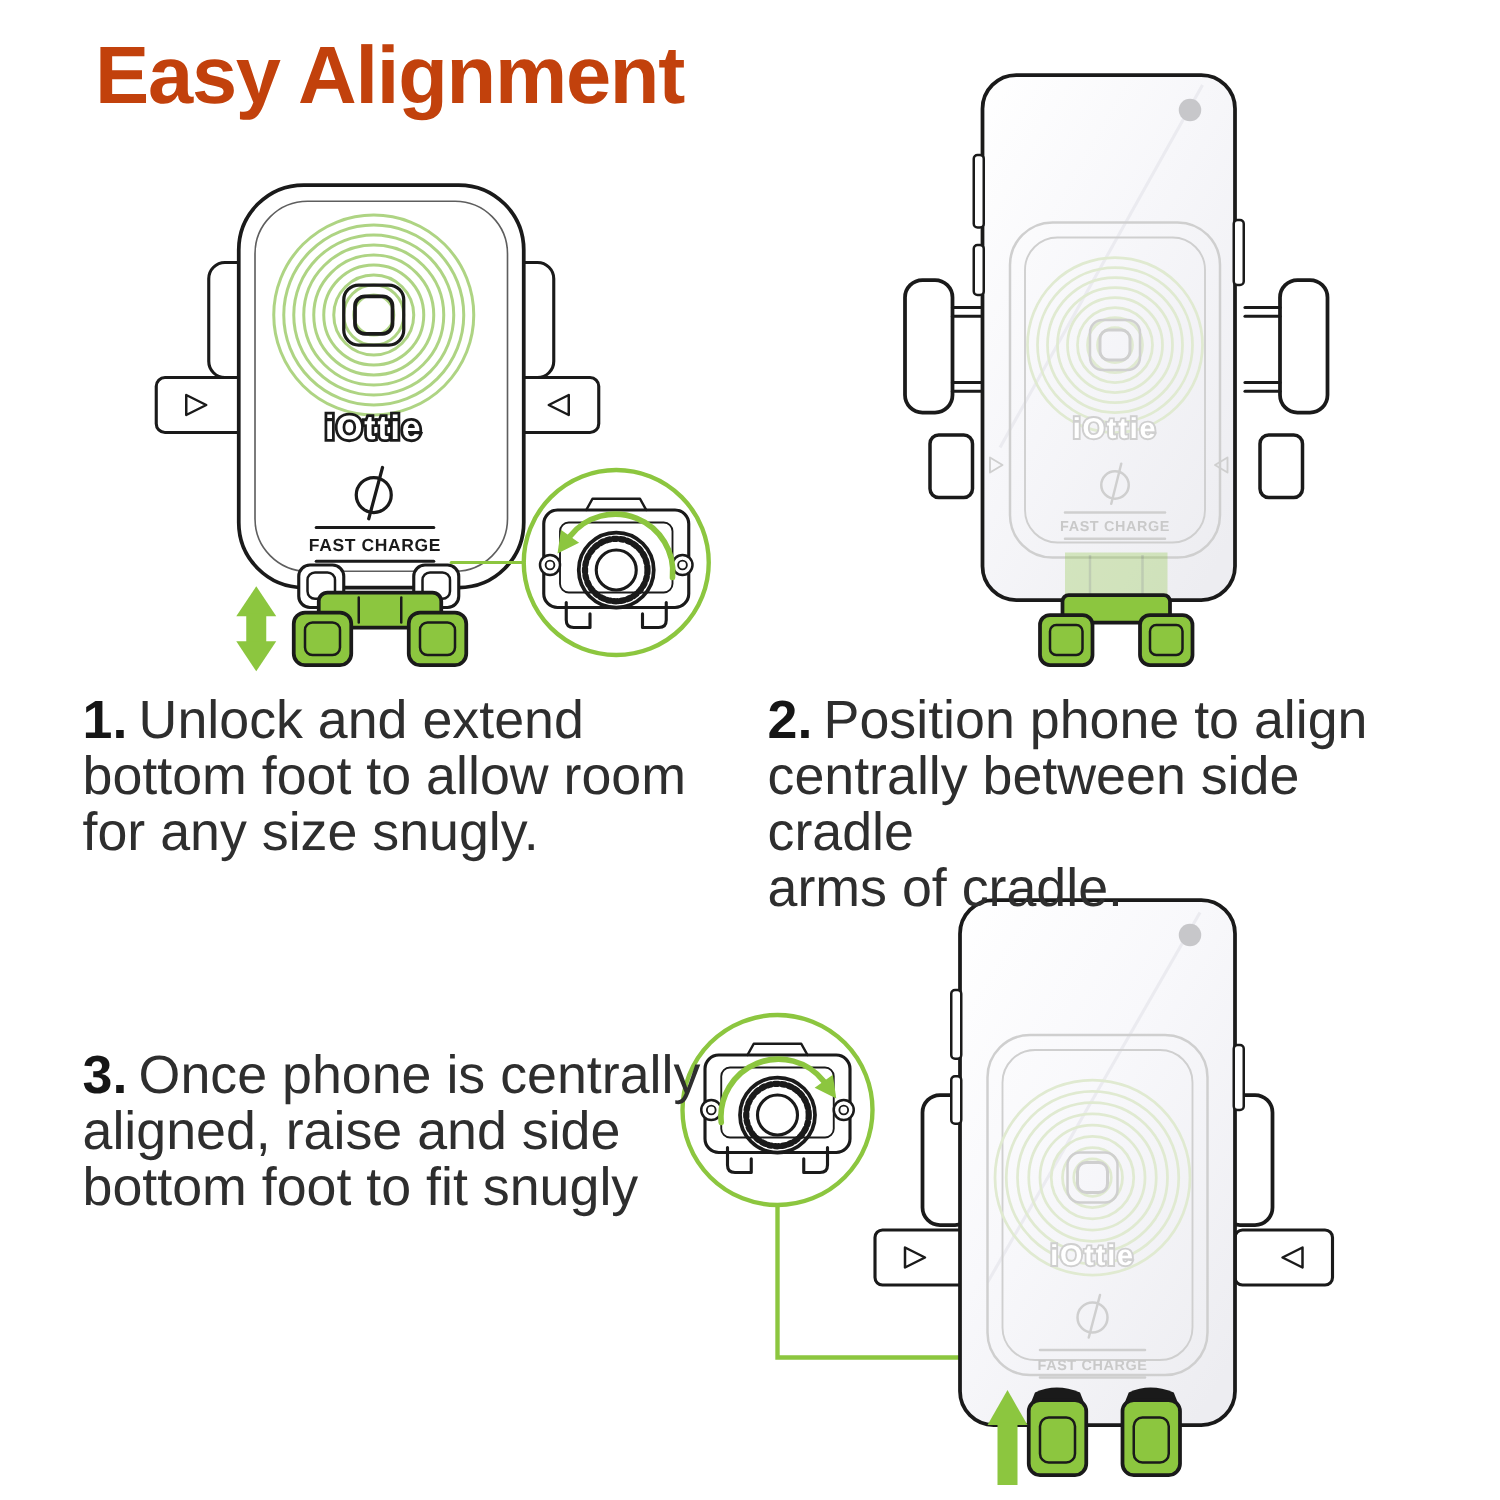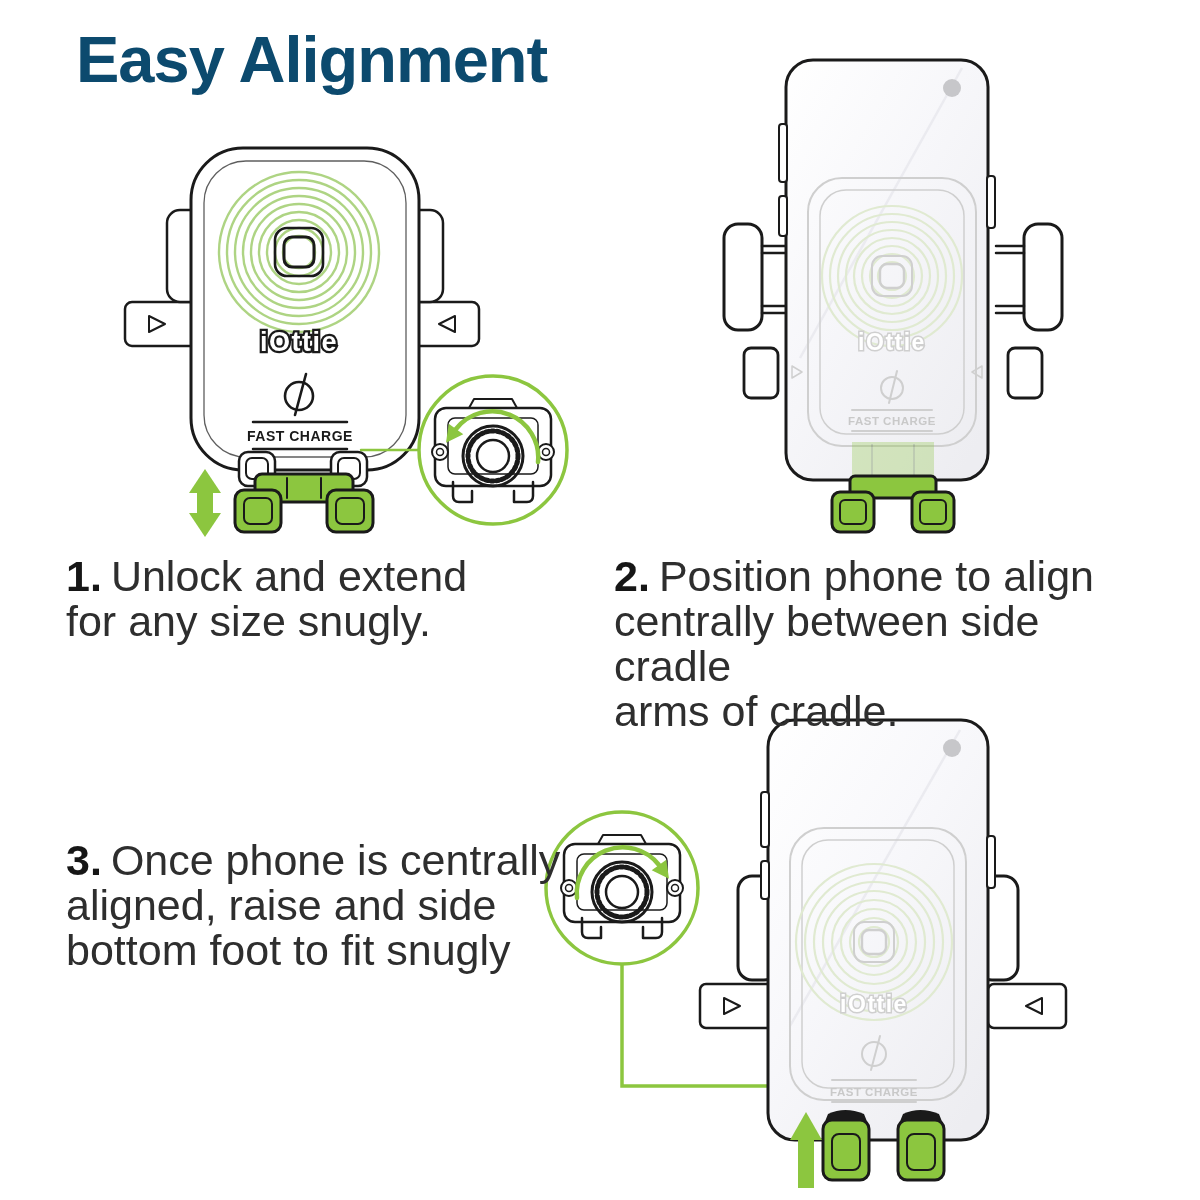--- a/index.html
+++ b/index.html
@@ -3,21 +3,21 @@
 <meta charset="utf-8">
 <style>
   :root{
     --accent-green:#8CC63F;
     --coil-green:#8FC353;
   }
   html,body{margin:0;padding:0;background:#fff;}
   body{width:1200px;height:1200px;position:relative;overflow:hidden;
        font-family:"Liberation Sans",sans-serif;color:#2e2e2e;}
   .title{position:absolute;left:76px;top:22px;font-size:65px;font-weight:bold;
-         color:#0c4a6e;letter-spacing:-1px;}
+         color:#c2410c;letter-spacing:-1px;}
   .step{position:absolute;font-size:43px;line-height:45px;color:#2e2e2e;}
   .step .num{font-weight:bold;color:#161616;margin-right:9px;}
   .fig{position:absolute;}
   svg text{font-family:"Liberation Sans",sans-serif;}
   .ln{stroke:#1a1a1a;fill:none;stroke-linecap:round;stroke-linejoin:round;}
   .lnf{stroke:#1a1a1a;fill:#fff;stroke-linecap:round;stroke-linejoin:round;}
   .acc{fill:var(--accent-green);}
   .accs{stroke:var(--accent-green);fill:none;stroke-linecap:round;}
   .accln{fill:var(--accent-green);stroke:#1a1a1a;stroke-linejoin:round;}
   .coil{stroke:var(--coil-green);fill:none;opacity:.72;}
@@ -301,20 +301,21 @@
       <g>
         <path d="M-45,6 A46,46 0 0 1 37,-27" class="accs" stroke-width="4.5"></path>
         <polygon points="0,-9 17,0 0,9" transform="translate(37,-27) rotate(54)" class="acc"></polygon>
       </g>
     </g>
   </g>
 </svg>
 
 <div class="step" style="left:66px;top:554px;width:500px">
   <div><span class="num">1.</span><span>Unlock and extend</span></div>
+  <div>bottom foot to allow room</div>
   <div>for any size snugly.</div>
 </div>
 
 <div class="step" style="left:614px;top:554px;width:510px">
   <div><span class="num">2.</span><span>Position phone to align</span></div>
   <div>centrally between side cradle</div>
   <div>arms of cradle.</div>
 </div>
 
 <div class="step" style="left:66px;top:838px;width:500px">

